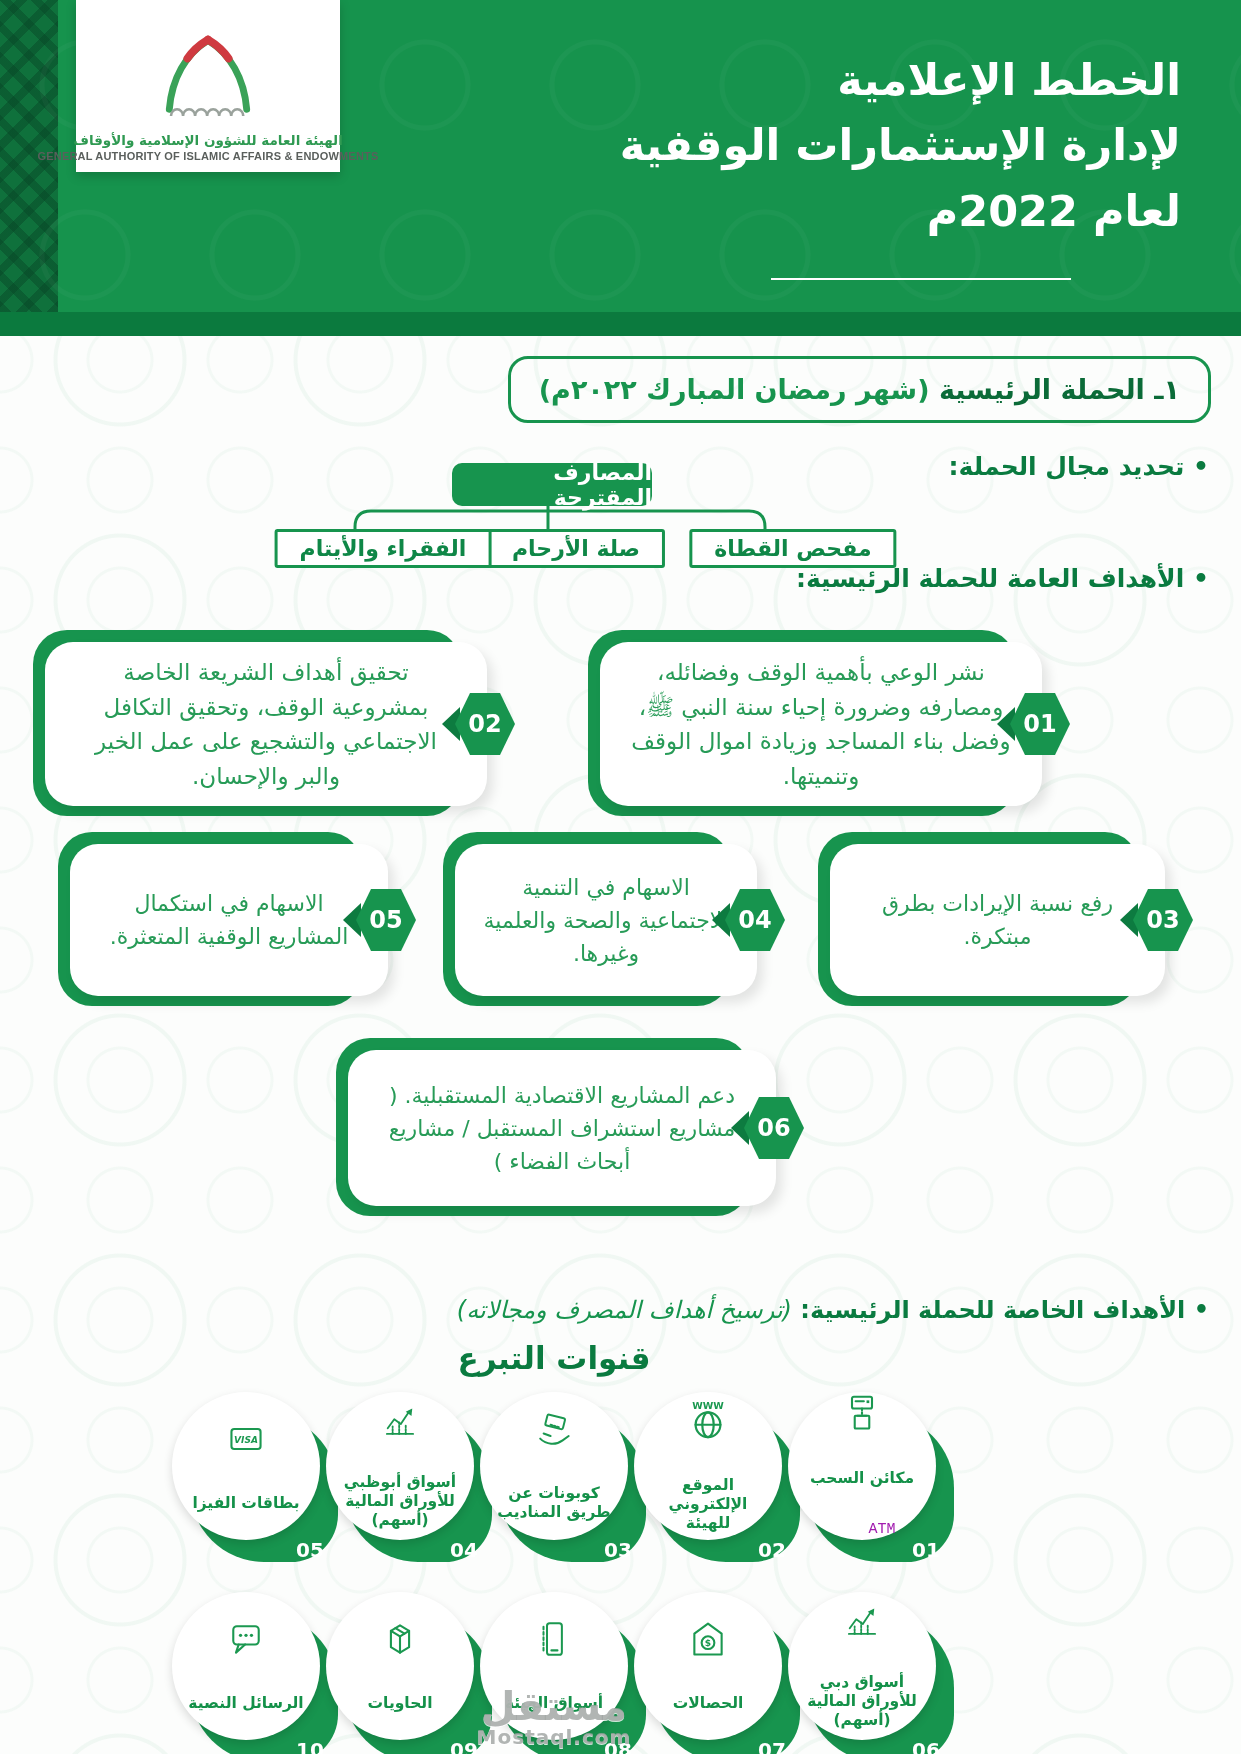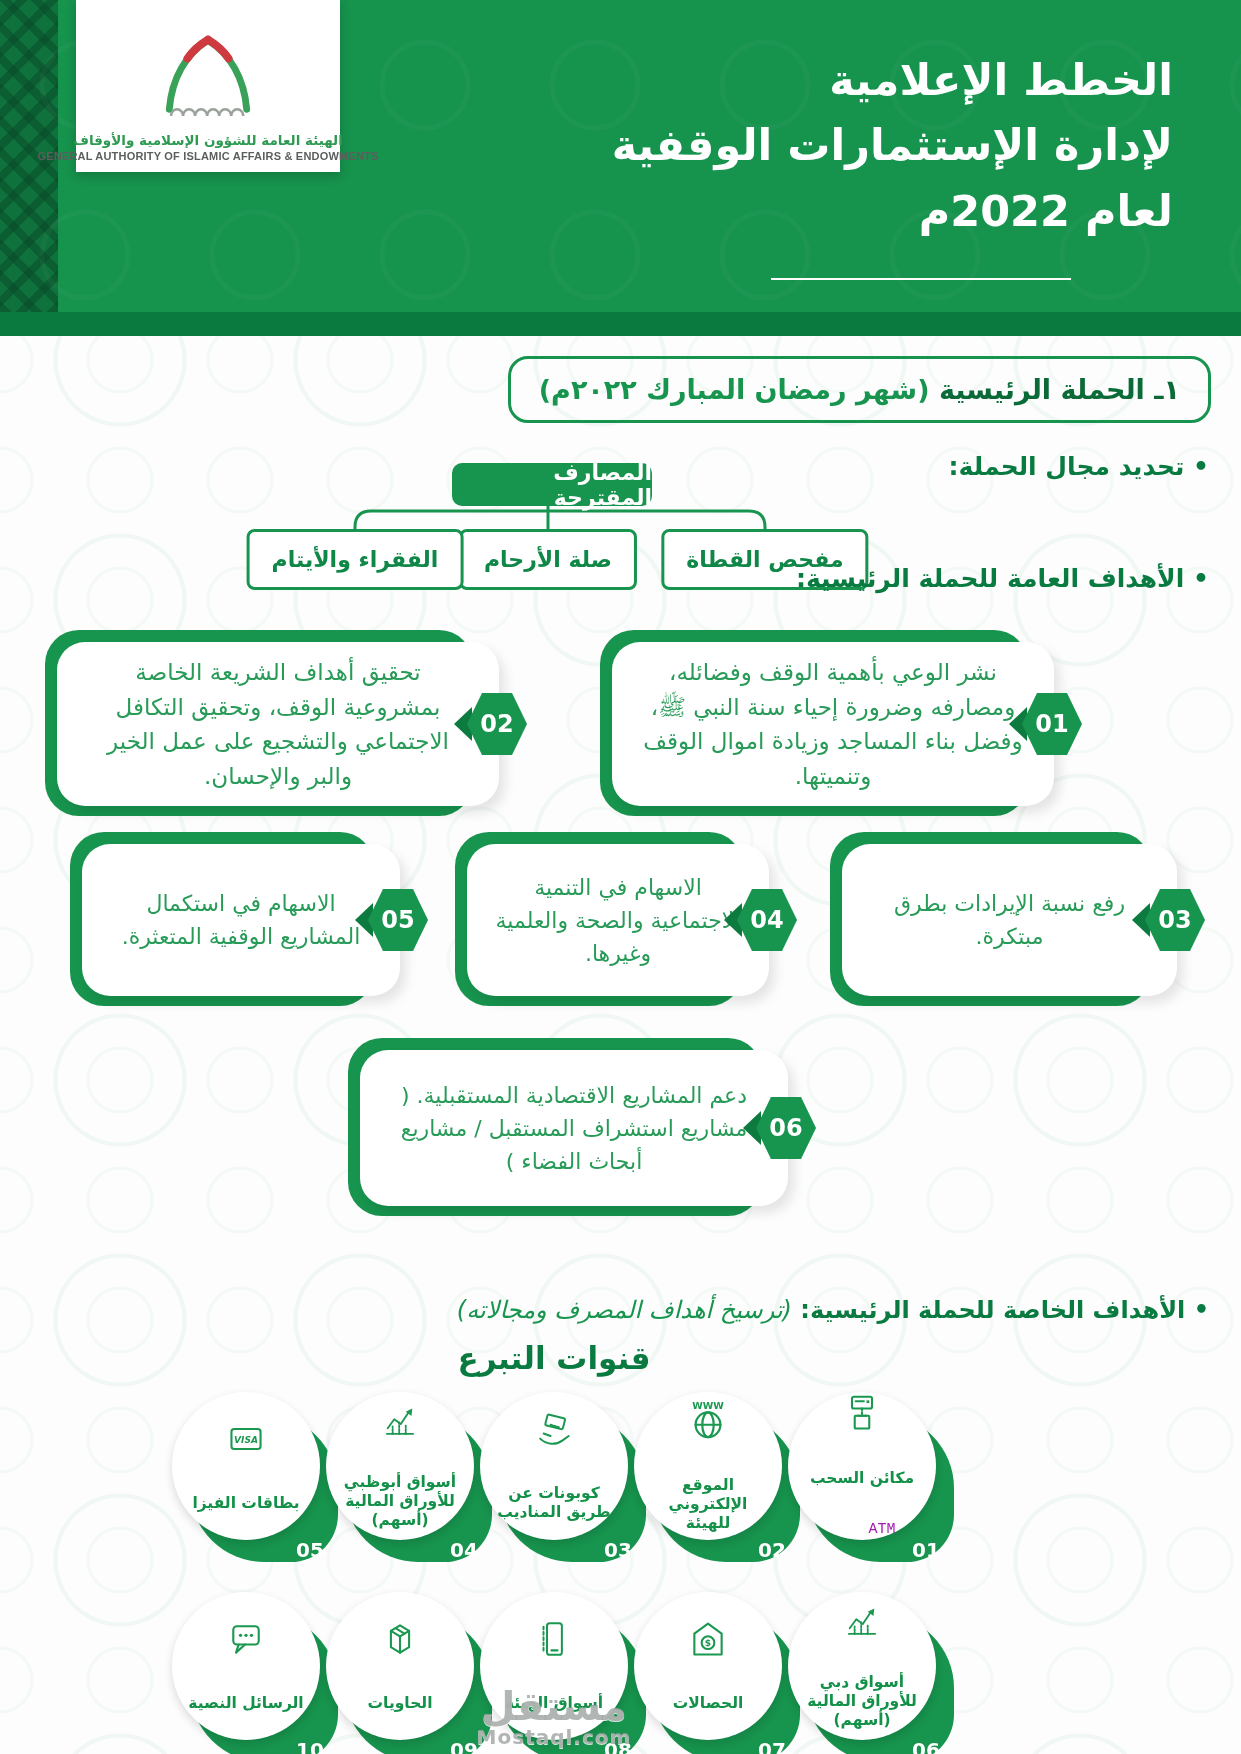--- a/index.html
+++ b/index.html
@@ -22,43 +22,43 @@
       background:
         repeating-linear-gradient(45deg, rgba(7,70,38,.45) 0 8px, transparent 8px 22px),
         repeating-linear-gradient(-45deg, rgba(7,70,38,.45) 0 8px, transparent 8px 22px),
         #0f713c;}
   .header-strip{position:absolute;top:312px;left:0;right:0;height:24px;background:#0b7a3e;}
   .logo-box{position:absolute;top:0;left:76px;width:264px;height:172px;background:#fff;
       box-shadow:0 4px 10px rgba(0,0,0,.18);display:flex;flex-direction:column;align-items:center;
       justify-content:flex-end;padding:16px 6px 10px;box-sizing:border-box;z-index:2;}
   .logo-ar{font-size:13.5px;font-weight:bold;color:#2f9a52;white-space:nowrap;}
   .logo-en{font-family:"Liberation Sans",sans-serif;font-size:11px;font-weight:bold;color:#5a5f5c;letter-spacing:.2px;white-space:nowrap;margin-top:2px;}
-  .header-title{position:absolute;top:48px;right:68px;text-align:right;color:#fff;font-weight:bold;
+  .header-title{position:absolute;top:48px;right:60px;text-align:right;color:#fff;font-weight:bold;
       font-size:43px;line-height:1.52;z-index:2;}
   .header-divider{position:absolute;top:278px;right:170px;width:300px;height:2px;background:#fff;z-index:2;}
   
   .campaign{position:absolute;top:356px;right:30px;border:3px solid #17944e;border-radius:20px;
       padding:15px 28px;font-size:27px;font-weight:bold;}
   .campaign .main{color:#0b6b38;}
   .campaign .sub{color:#17944e;}
   
   .h-green{position:absolute;right:32px;font-weight:bold;color:#0a7b40;}
   .h-scope{top:452px;font-size:25px;}
   .h-goals{top:564px;font-size:25px;}
   .h-special{top:1296px;font-size:24px;}
   .h-special .light{font-weight:normal;color:#17944e;font-style:italic;}
   
   .tree{position:absolute;top:443px;left:0;width:1241px;height:160px;}
   .tree-root{position:absolute;top:20px;left:452px;width:200px;height:43px;background:#17944e;border-radius:10px;
       color:#fff;font-weight:bold;font-size:22px;display:flex;align-items:center;justify-content:center;z-index:2;}
   .tree-svg{position:absolute;inset:0;}
-  .tree-child{position:absolute;top:86px;transform:translateX(-50%);border:3px solid #17944e;border-radius:8px;
-      background:#fff;color:#0f8747;font-weight:bold;font-size:22px;padding:15px 22px;white-space:nowrap;}
-  
-  .goal-card{position:absolute;margin-left:12px;}
+  .tree-child{position:absolute;top:86px;transform:translateX(-50%);border:3px solid #17944e;border-radius:3px;
+      background:#fff;color:#0f8747;font-weight:bold;font-size:22px;padding:4px 22px;white-space:nowrap;margin-left:28px;}
+  
+  .goal-card{position:absolute;}
   .goal-card::before{content:"";position:absolute;left:-12px;top:-12px;right:26px;bottom:-10px;
       background:#17944e;border-radius:34px;}
   .card-body{position:absolute;inset:0;background:#fff;border-radius:28px;
       box-shadow:6px 7px 12px rgba(0,0,0,.10);display:flex;align-items:center;justify-content:center;
       padding:10px 28px;box-sizing:border-box;text-align:center;color:#279b57;font-size:23px;line-height:1.5;}
   .card-body.small{font-size:22px;padding:10px 22px;}
   .badge{position:absolute;right:-28px;top:50%;transform:translateY(-50%);width:60px;height:66px;z-index:3;}
   .badge .chev{position:absolute;left:-13px;top:16px;width:18px;height:34px;background:#0d7b40;
       clip-path:polygon(100% 0,0 50%,100% 100%);}
   .badge .hex{position:absolute;inset:0;background:#17944e;

